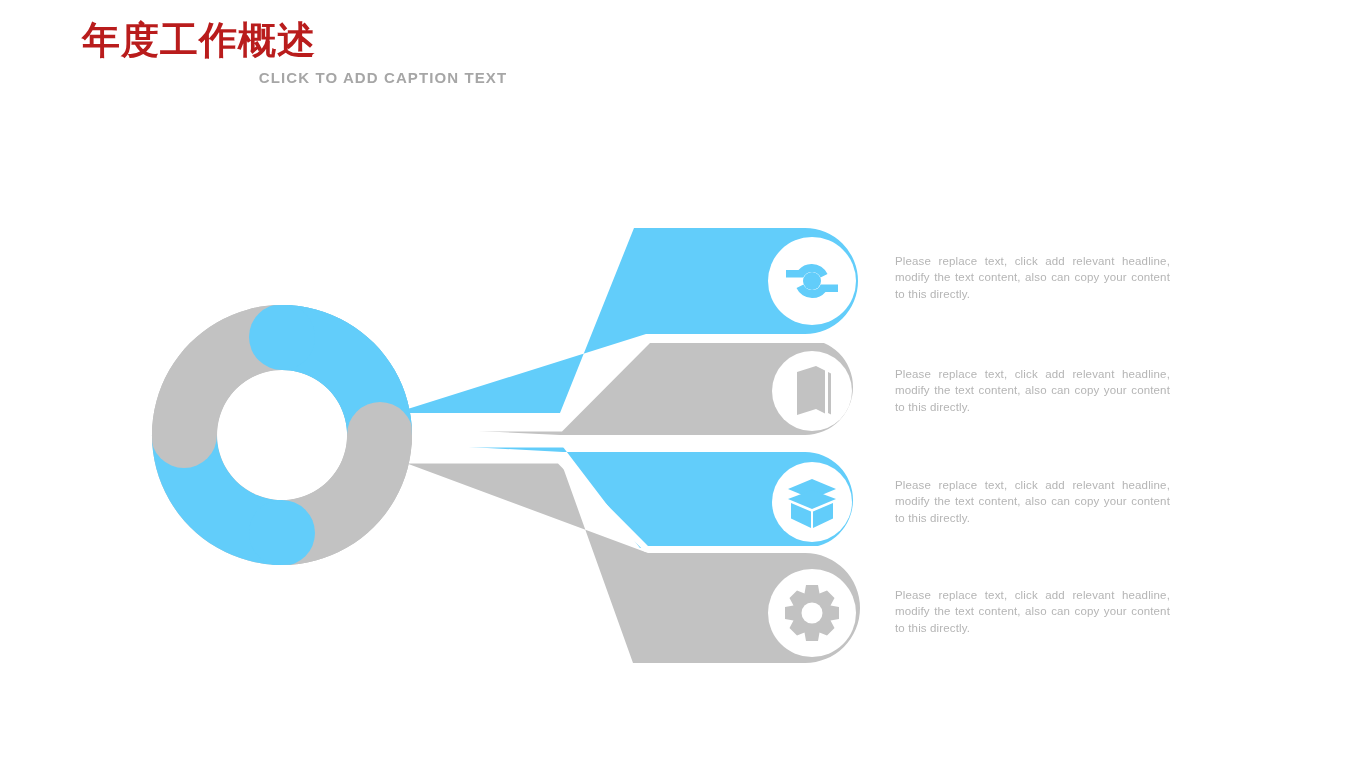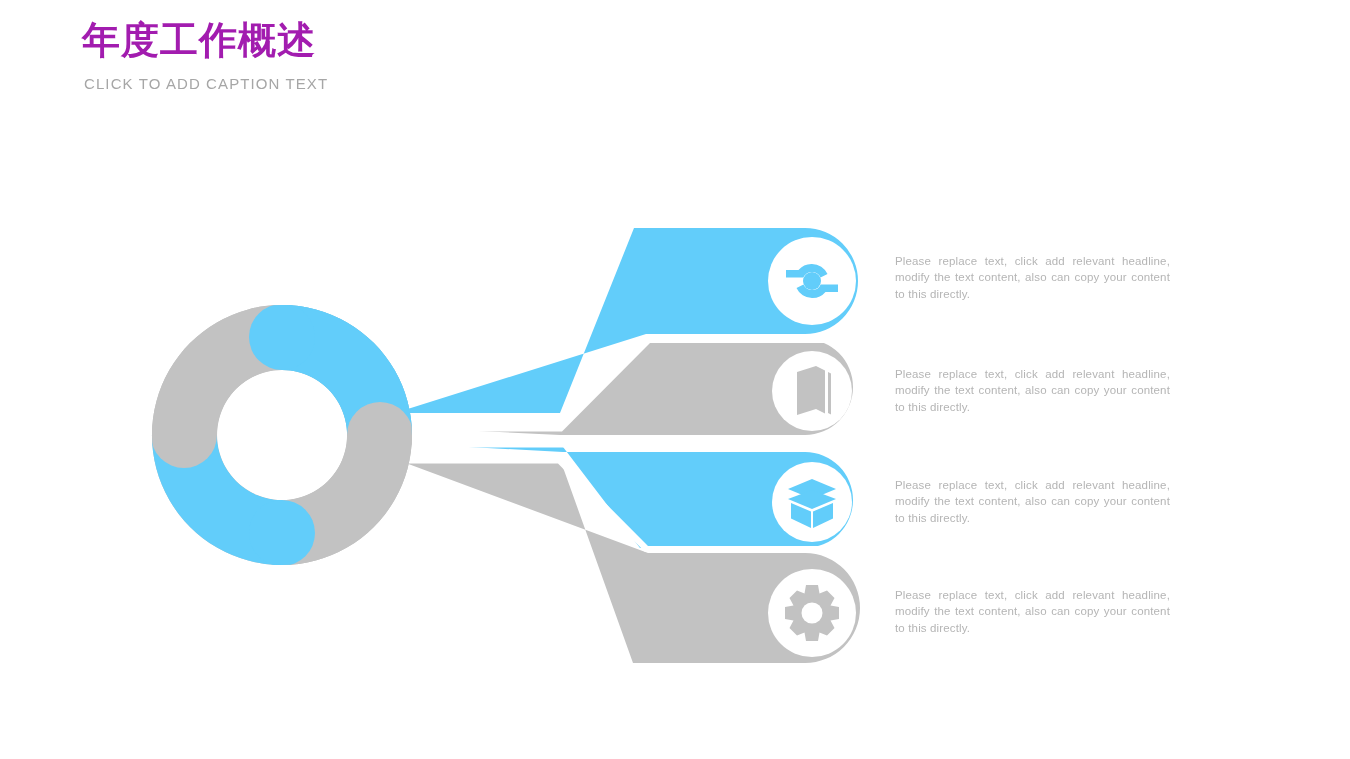--- a/index.html
+++ b/index.html
@@ -19,33 +19,34 @@
   
   #header {
     position: absolute;
     left: 82px;
     top: 18px;
     width: 600px;
   }
   #page-title {
     font-size: 38px;
     font-weight: bold;
-    color: #a21caf;
+    color: #b91c1c;
     letter-spacing: 1px;
     line-height: 1.18;
     margin: 0;
     white-space: nowrap;
   }
   #page-subtitle {
     font-size: 15px;
     color: #a6a6a6;
     letter-spacing: 1.1px;
-    margin: 12px 0 0 2px;
+    margin: 6px 0 0 2px;
     white-space: nowrap;
-    font-weight: normal;
+    font-weight: bold;
+    text-align: center;
   }
 
   
   #diagram {
     position: absolute;
     left: 0;
     top: 0;
     width: 1208px;
     height: 759px;
   }

